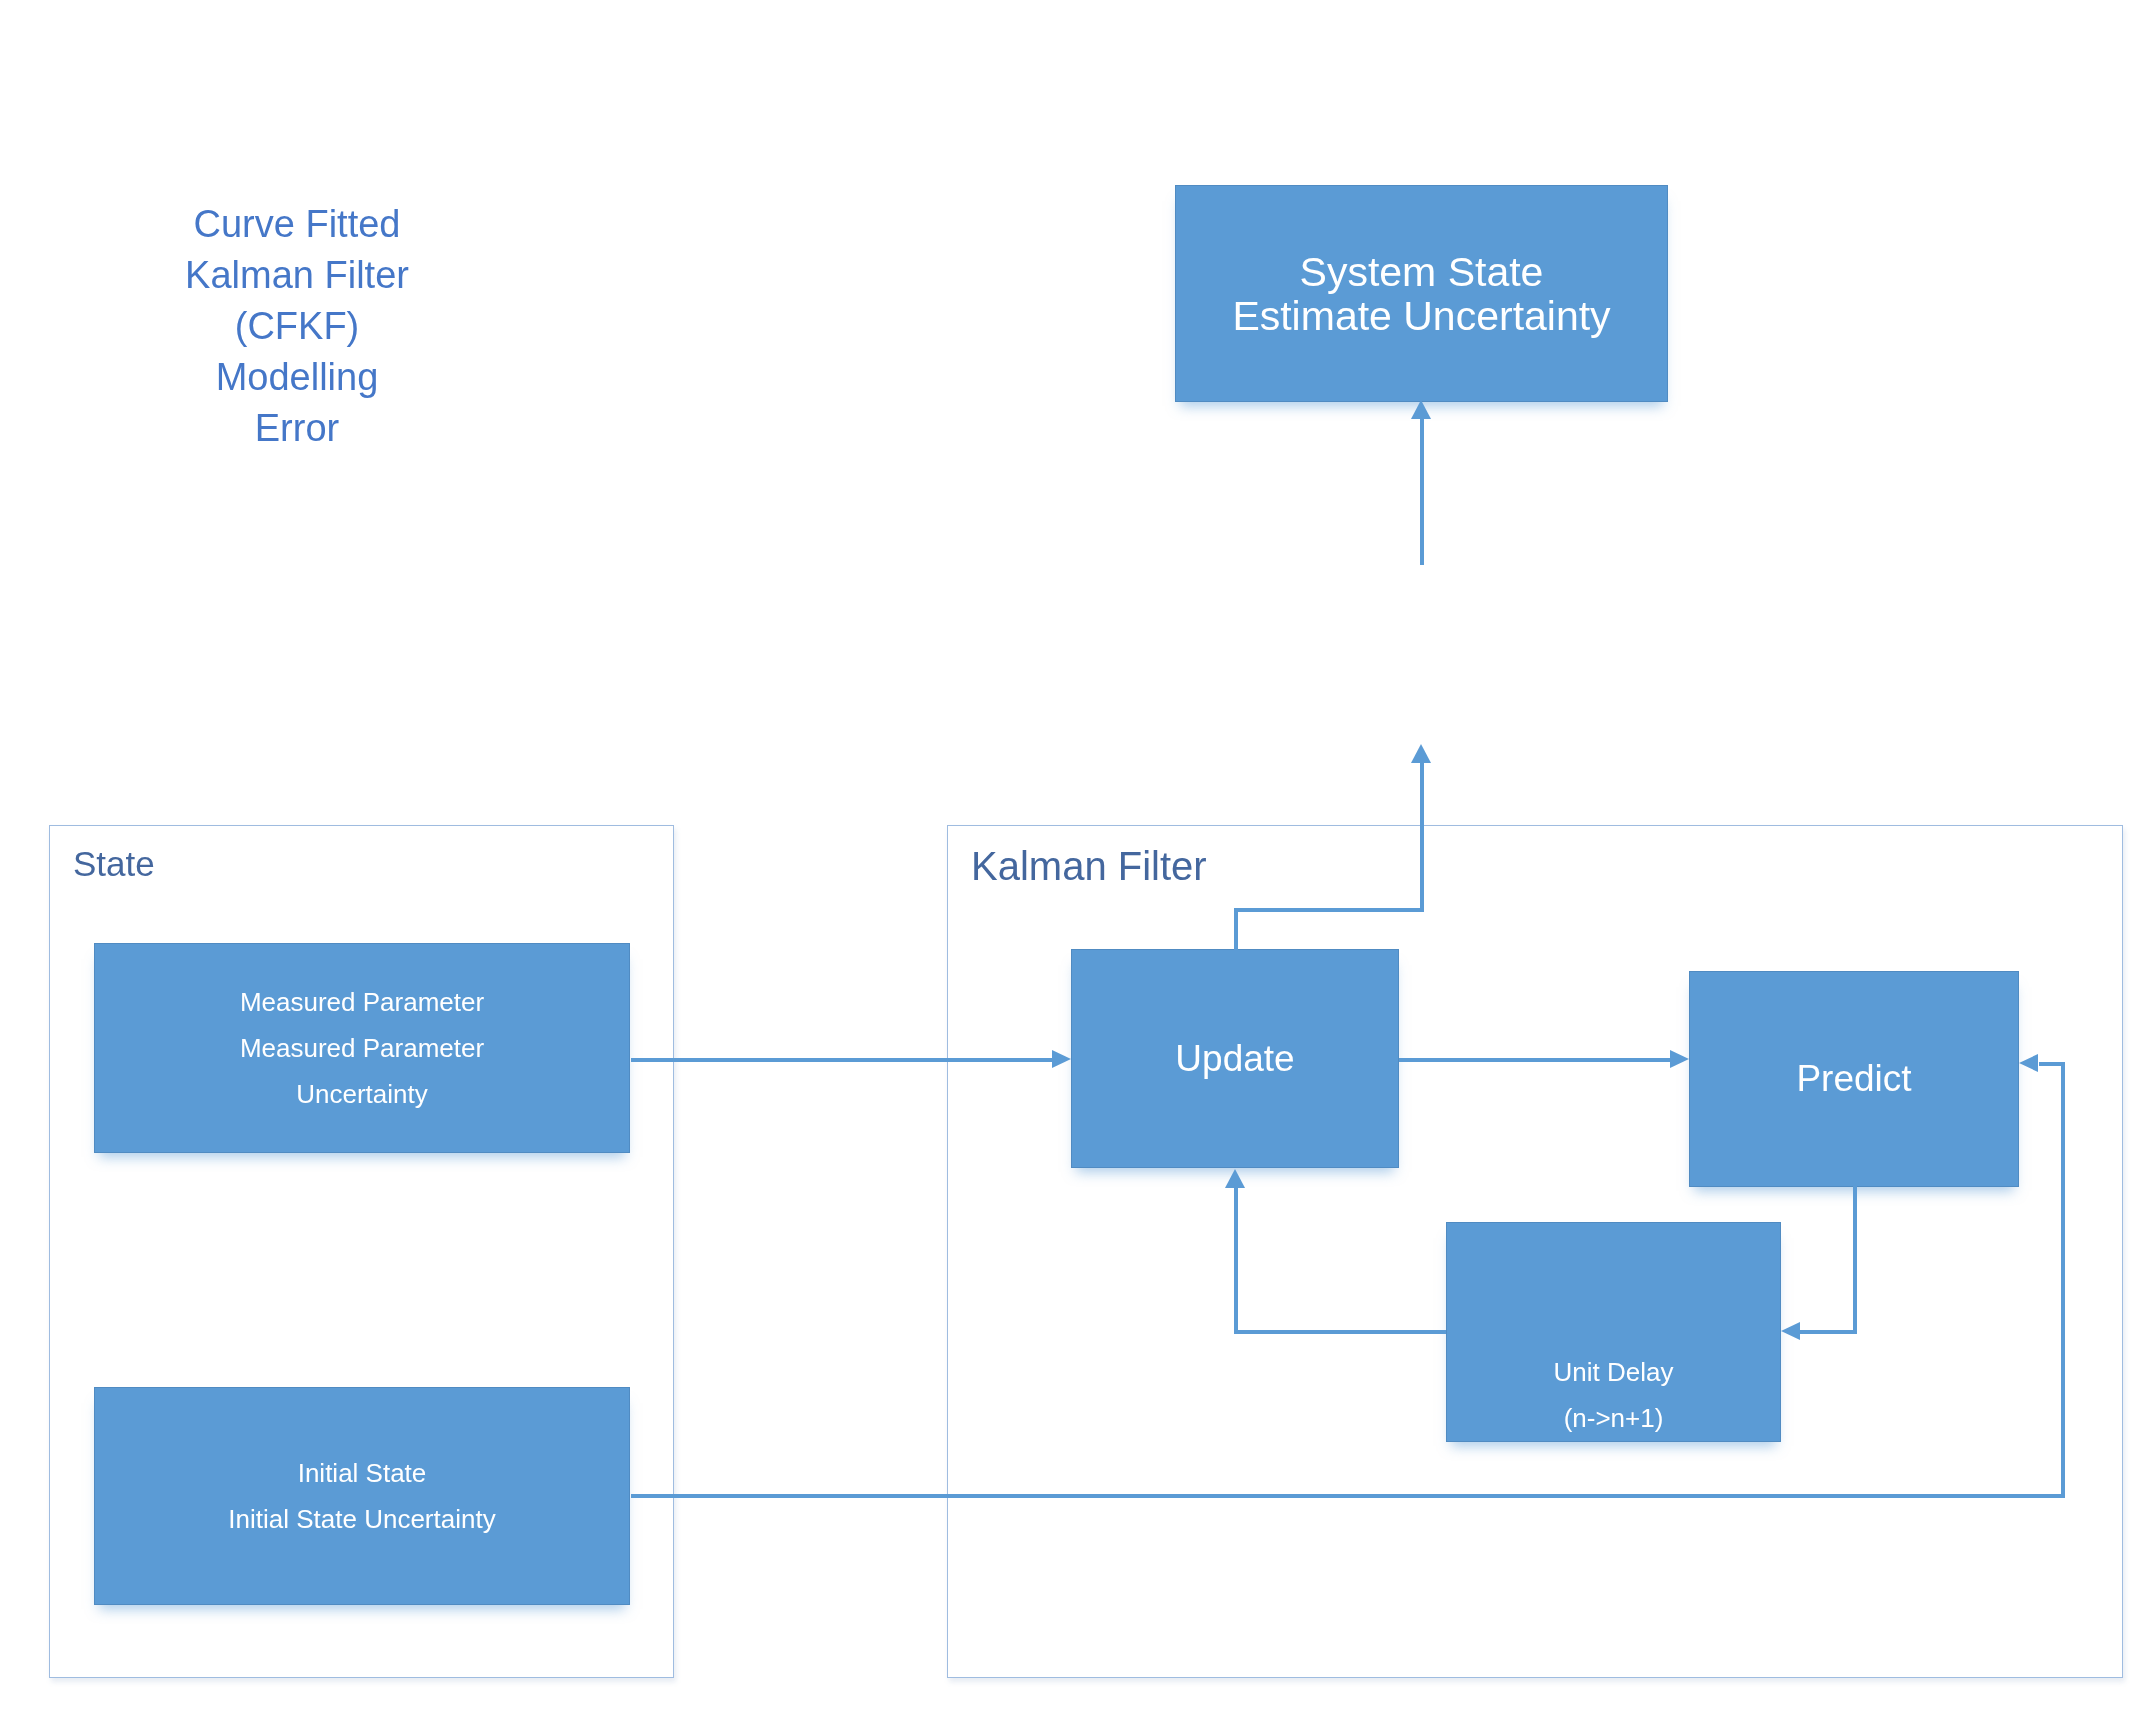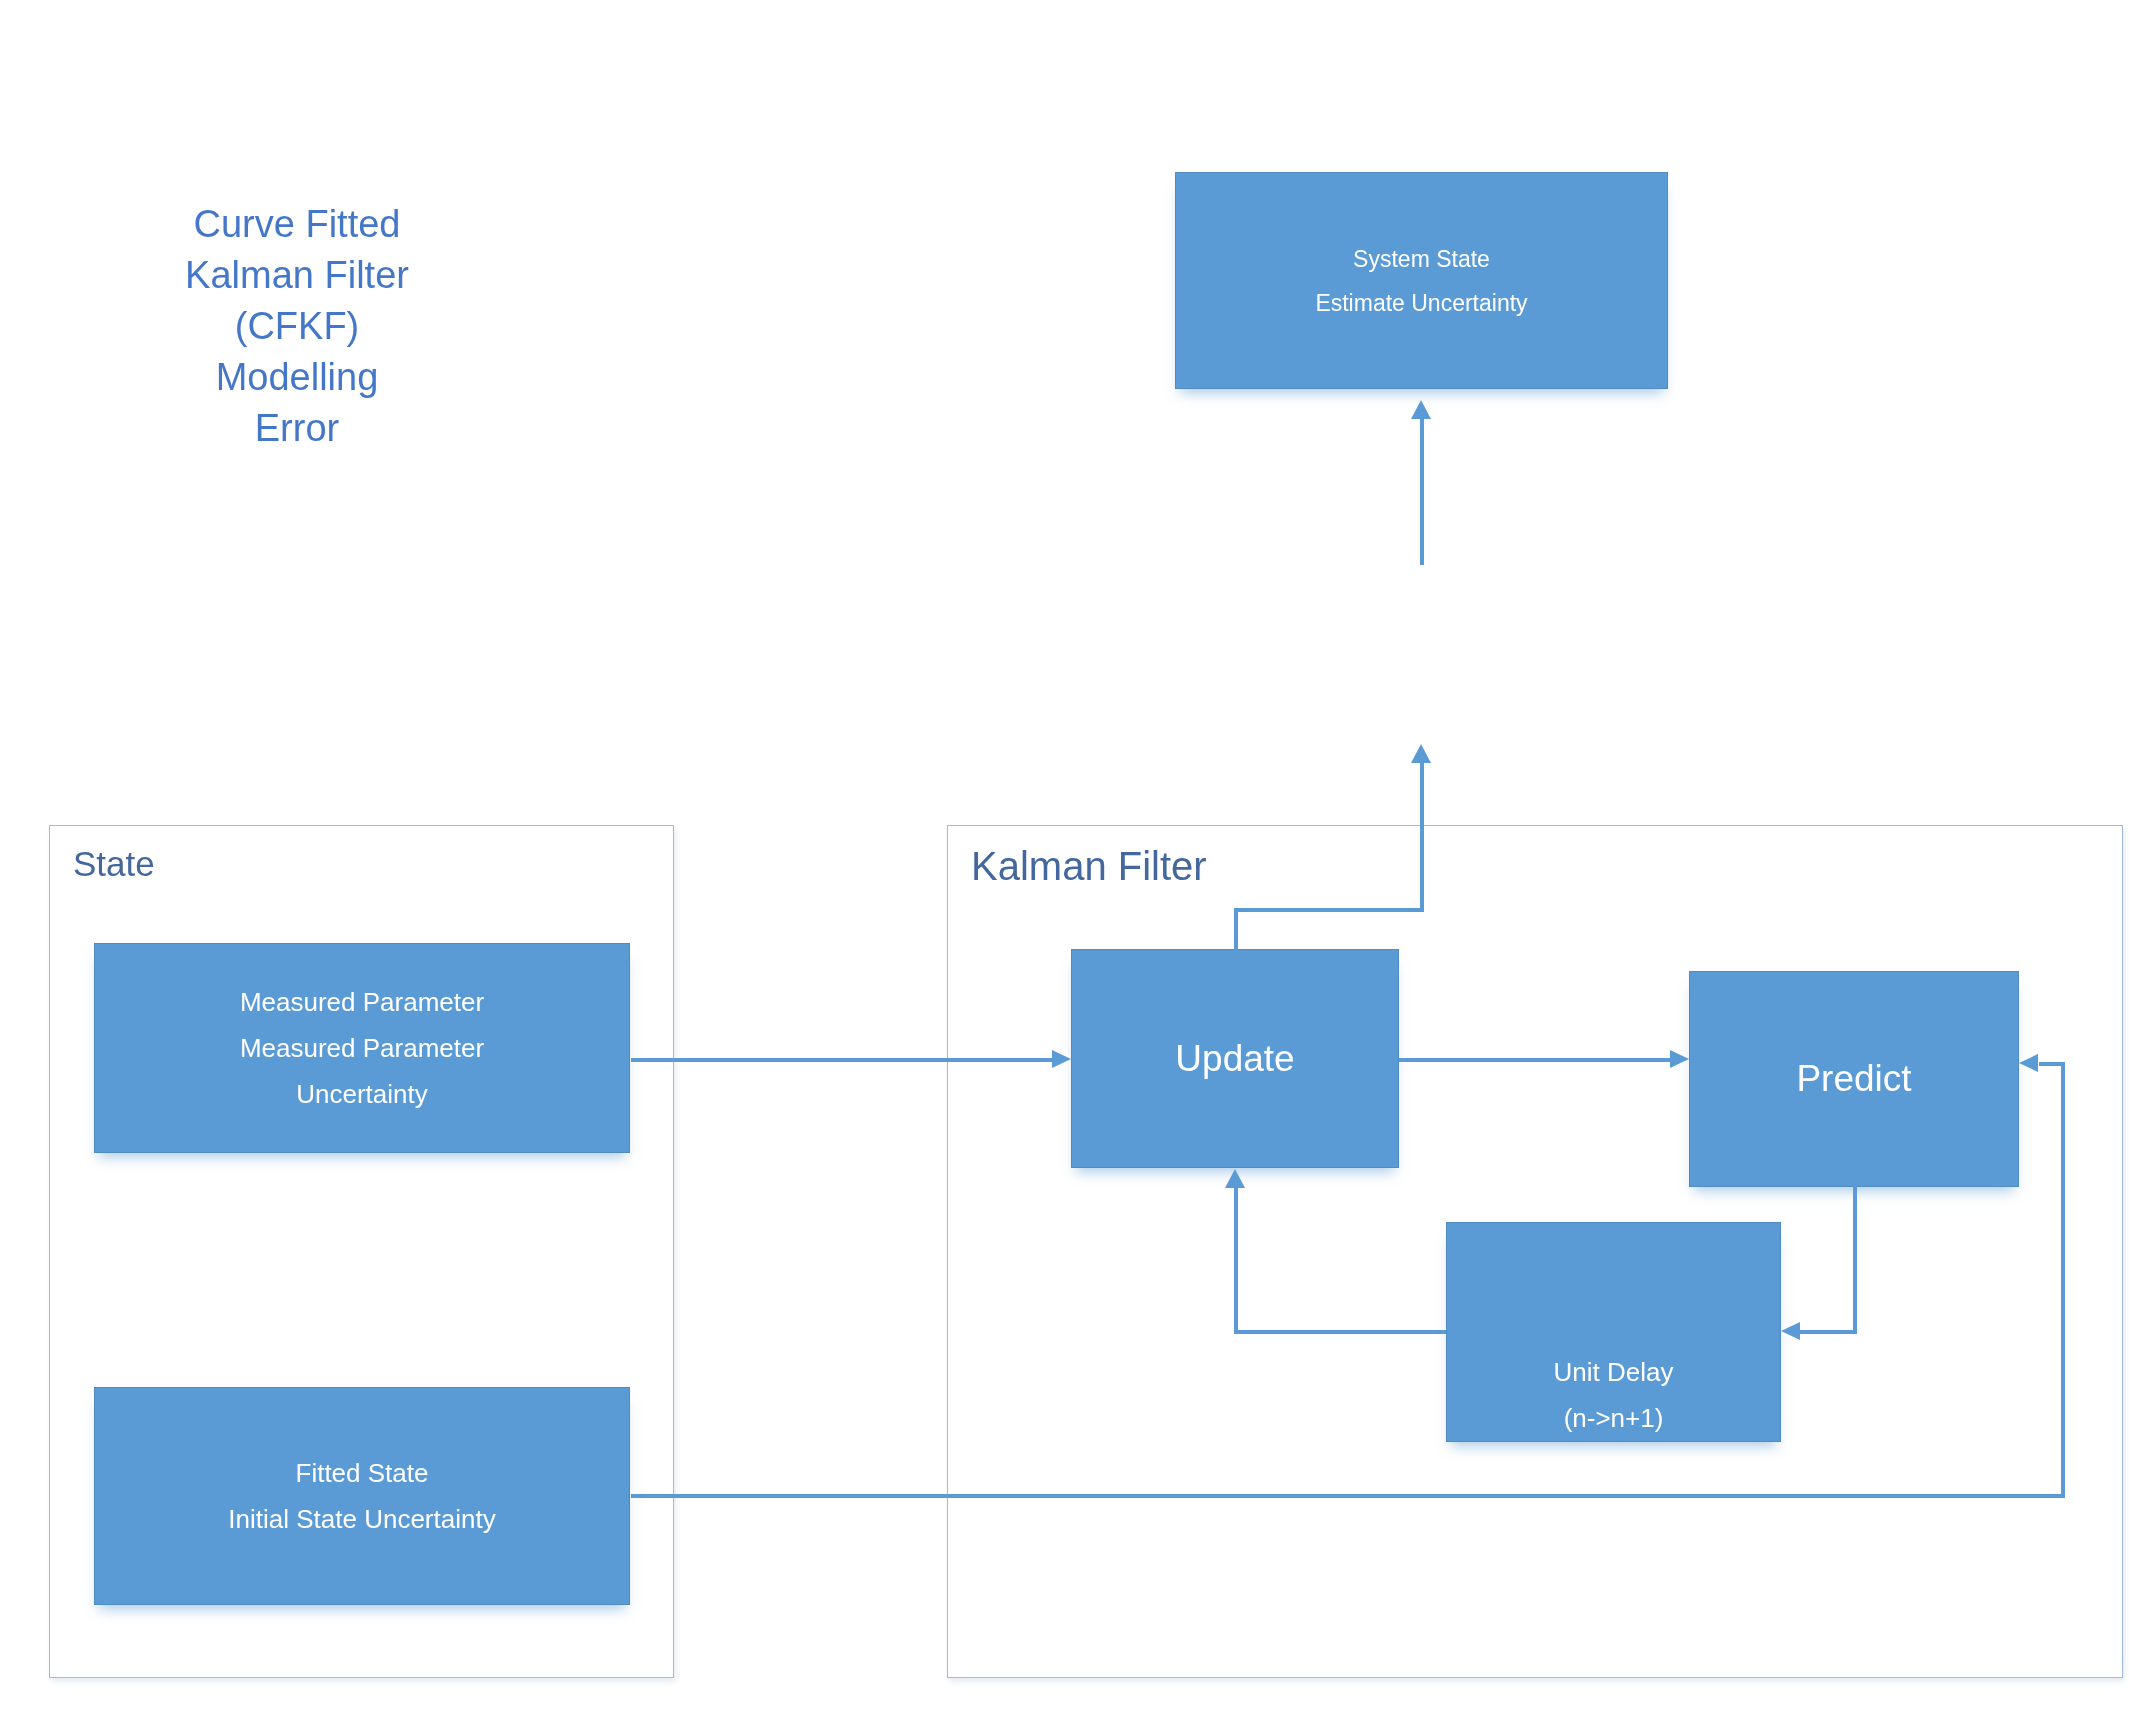--- a/index.html
+++ b/index.html
@@ -61,21 +61,21 @@
     display:flex;
     flex-direction:column;
     align-items:center;
     justify-content:center;
     text-align:center;
     font-size:26px;
     line-height:46px;
     box-shadow:0 10.5px 12.2px -5.2px rgba(91,155,213,0.5);
   }
   .node span{display:block;}
-  .n-sysstate { left:1175px; top:172px;  width:493px; height:217px; font-size:23px; line-height:44px;}
+  .n-sysstate { left:1175px; top:185px;  width:493px; height:217px; font-size:41px; line-height:44px;}
   .n-curvefit { left:1092px; top:562px;  width:660px; height:183px; font-size:37px;}
   .n-measured { left:94px;  top:943px; width:536px; height:210px; }
   .n-initial  { left:94px;  top:1387px; width:536px; height:218px; }
   .n-update   { left:1071px; top:949px; width:328px; height:219px; font-size:37px;}
   .n-predict  { left:1689px; top:951px; width:330px; height:216px; font-size:37px;margin-top:20px;}
   .n-unitdelay{ left:1446px; top:1222px; width:335px; height:220px;justify-content:flex-end; }
   
   .line{
     position:absolute;
     background:var(--connector);
@@ -126,21 +126,21 @@
   </div>
 
 
   <div class="node n-measured">
     <span>Measured Parameter</span>
     <span>Measured Parameter</span>
     <span>Uncertainty</span>
   </div>
 
   <div class="node n-initial">
-    <span>Fitted State</span>
+    <span>Initial State</span>
     <span>Initial State Uncertainty</span>
   </div>
 
   <div class="node n-update">
     <span>Update</span>
   </div>
 
   <div class="node n-predict">
     <span>Predict</span>
   </div>

